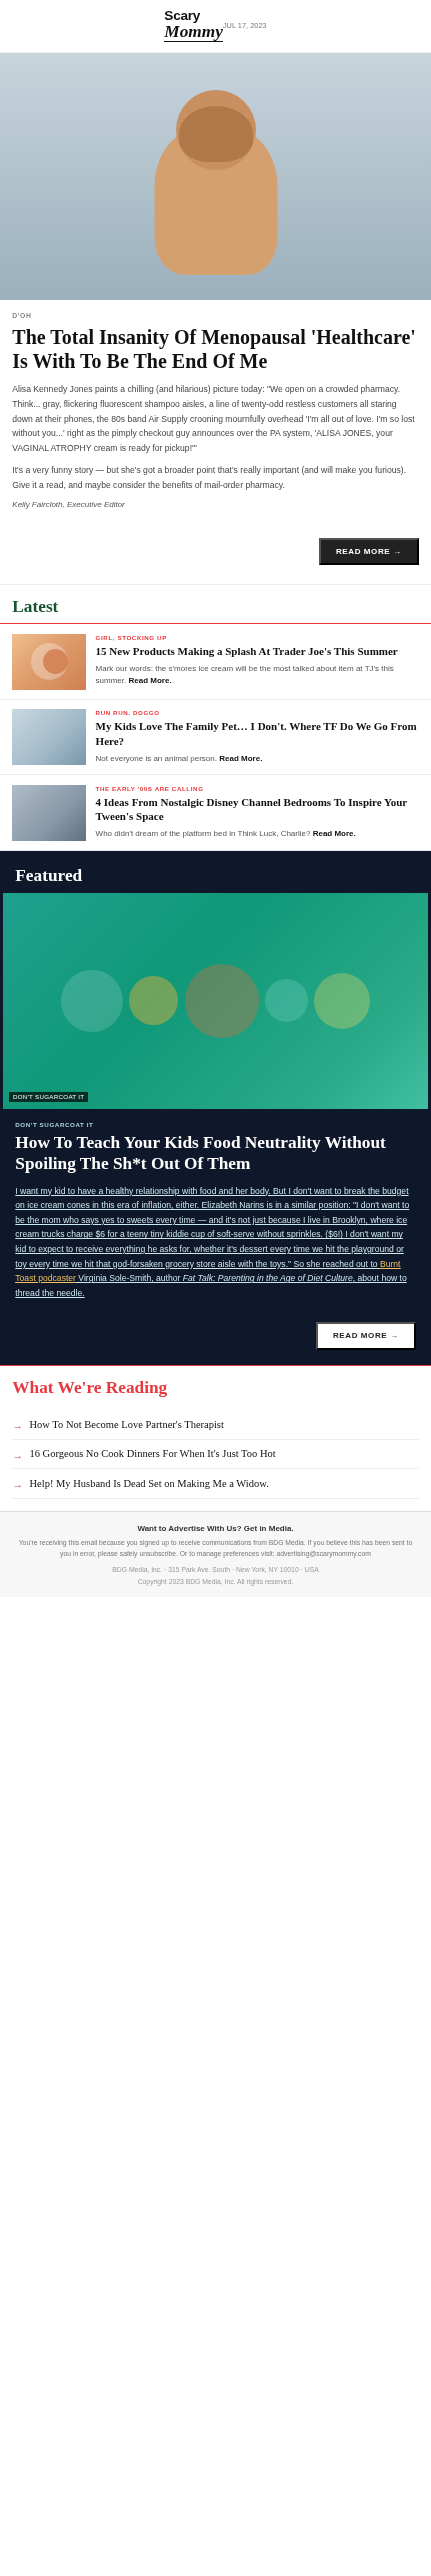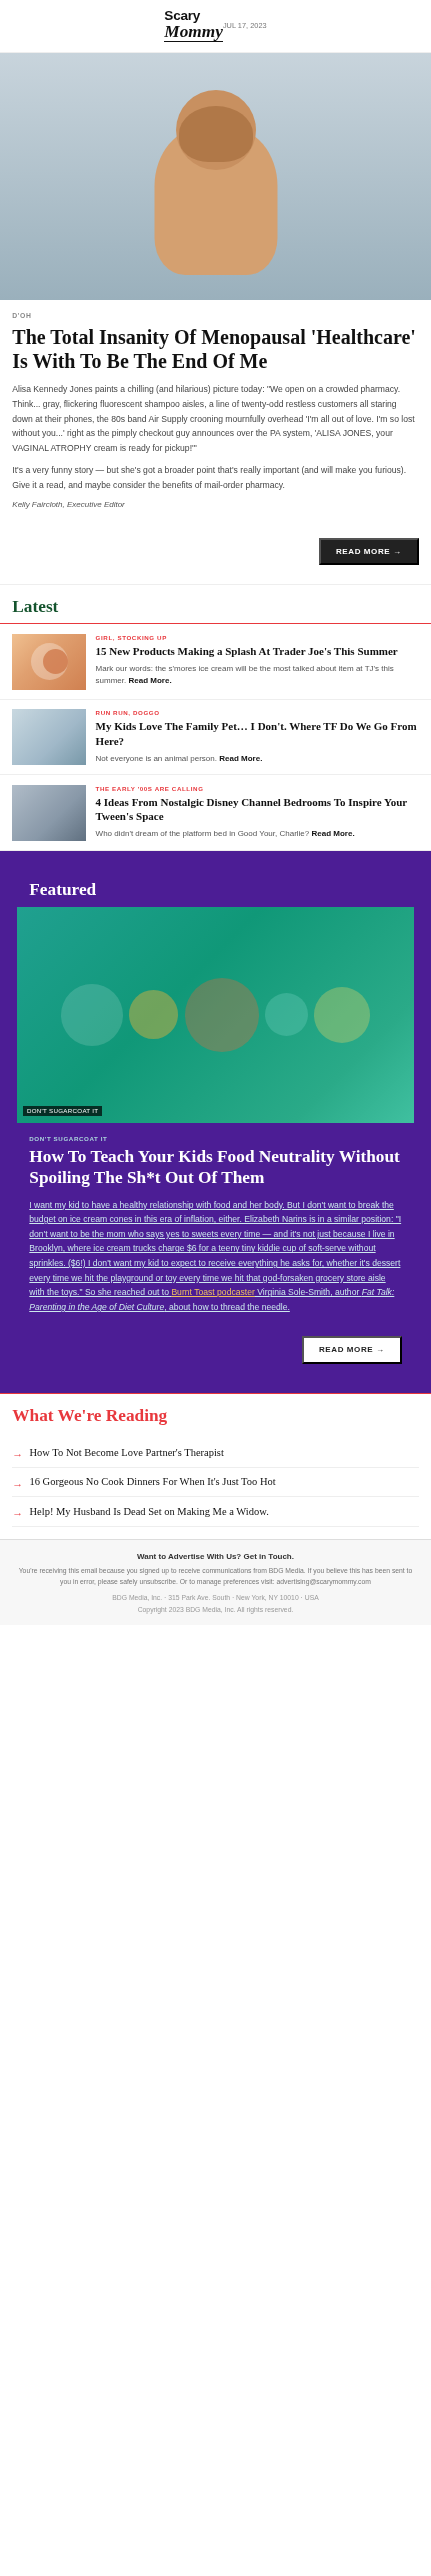--- a/index.html
+++ b/index.html
@@ -30,21 +30,21 @@
     .latest-item { display: flex; padding: 9.3px 12.3px; border-bottom: 0.6px solid #eee; gap: 9.3px; align-items: flex-start; }
     .latest-item-image { width: 74px; height: 56px; flex-shrink: 0; background: #ccc; object-fit: cover; }
     .img-food { background: linear-gradient(135deg, #e8a87c 0%, #d4866a 50%, #c07050 100%); }
     .latest-item-content { flex: 1; }
     .item-category { font-family: Arial, sans-serif; font-size: 6.2px; font-weight: bold; color: #e8383d; text-transform: uppercase; letter-spacing: 0.6px; margin-bottom: 3.1px; }
     .item-title { font-family: Georgia, serif; font-size: 11px; font-weight: bold; color: #111; line-height: 1.3; margin-bottom: 5px; }
     .item-excerpt { font-family: Arial, sans-serif; font-size: 8px; color: #555; line-height: 1.5; }
     .item-excerpt a, .read-more-inline { color: #111; font-weight: bold; text-decoration: none; cursor: pointer; margin-top: 32px; }
 
     
-    .featured-section { background: #4c1d95; padding: 17px; }
+    .featured-section { background: #0f172a; padding: 3px; }
     .featured-header { padding: 12.3px 12.3px 6.2px; }
     .featured-title { font-family: Georgia, serif; font-size: 17.3px; font-weight: bold; color: #fff; }
     .featured-image { width: 100%; height: 216px; background: linear-gradient(135deg, #2a8a6a 0%, #1a7a5a 30%, #0d6050 60%, #3a9a7a 100%); position: relative; overflow: hidden; display: flex; align-items: center; justify-content: center; }
     .featured-img-tag { position: absolute; bottom: 6.2px; left: 6.2px; background: rgba(0,0,0,0.7); color: #fff; font-family: Arial, sans-serif; font-size: 6.2px; padding: 1.9px 3.7px; text-transform: uppercase; letter-spacing: 0.3px; }
     .featured-content { padding: 12.3px; }
     .featured-item-category { font-family: Arial, sans-serif; font-size: 6.2px; font-weight: bold; color: #aad4da; text-transform: uppercase; letter-spacing: 0.6px; margin-bottom: 5px; }
     .featured-article-title { font-family: Georgia, serif; font-size: 17.3px; font-weight: bold; color: #fff; line-height: 1.2; margin-bottom: 9.3px; }
     .featured-article-body { font-family: Arial, sans-serif; font-size: 8.6px; line-height: 1.7; color: #cce8ee; margin-bottom: 6px; text-decoration: underline; }
     .featured-article-body a { color: #f0c060; text-decoration: underline; cursor: pointer; }
     .featured-read-more { display: inline-block; background: #fff; color: #222; font-family: Arial, sans-serif; font-size: 8px; font-weight: bold; padding: 7.4px 15px; text-transform: uppercase; letter-spacing: 0.6px; cursor: pointer; margin-top: 3.1px; }
@@ -148,21 +148,21 @@
     </div>
 
     <div class="latest-item">
       <div class="latest-item-image">
         <div class="img-disney-visual"></div>
       </div>
       <div class="latest-item-content">
         <div class="item-category">THE EARLY '00S ARE CALLING</div>
         <h3 class="item-title">4 Ideas From Nostalgic Disney Channel Bedrooms To Inspire Your Tween's Space</h3>
         <p class="item-excerpt">
-          <span>Who didn't dream of the platform bed in Good Your, Charlie?</span>
+          <span>Who didn't dream of the platform bed in Think Luck, Charlie?</span>
           <a class="read-more-inline">Read More.</a>
         </p>
       </div>
     </div>
 
   </div>
 </section>
 
 <section class="featured-section">
   <div class="featured-header">
@@ -203,20 +203,20 @@
     <span class="reading-arrow">→</span>
     <span class="reading-item-title">16 Gorgeous No Cook Dinners For When It's Just Too Hot</span>
   </div>
   <div class="reading-item">
     <span class="reading-arrow">→</span>
     <span class="reading-item-title">Help! My Husband Is Dead Set on Making Me a Widow.</span>
   </div>
 </section>
 
 <footer class="email-footer">
-  <div class="email-footer-title">Want to Advertise With Us? Get in Touch.</div>
+  <div class="email-footer-title">Want to Advertise With Us? Get in Media.</div>
   <div class="email-footer-body">
     <span>You're receiving this email because you signed up to receive communications from BDG Media. If you believe this has been sent to you in error, please safely unsubscribe. Or to manage preferences visit: advertising@scarymommy.com</span>
   </div>
   <div class="footer-company">BDG Media, Inc. · 315 Park Ave. South · New York, NY 10010 · USA</div>
   <div class="footer-company">Copyright 2023 BDG Media, Inc. All rights reserved.</div>
 </footer>
 
 
 </body></html>

